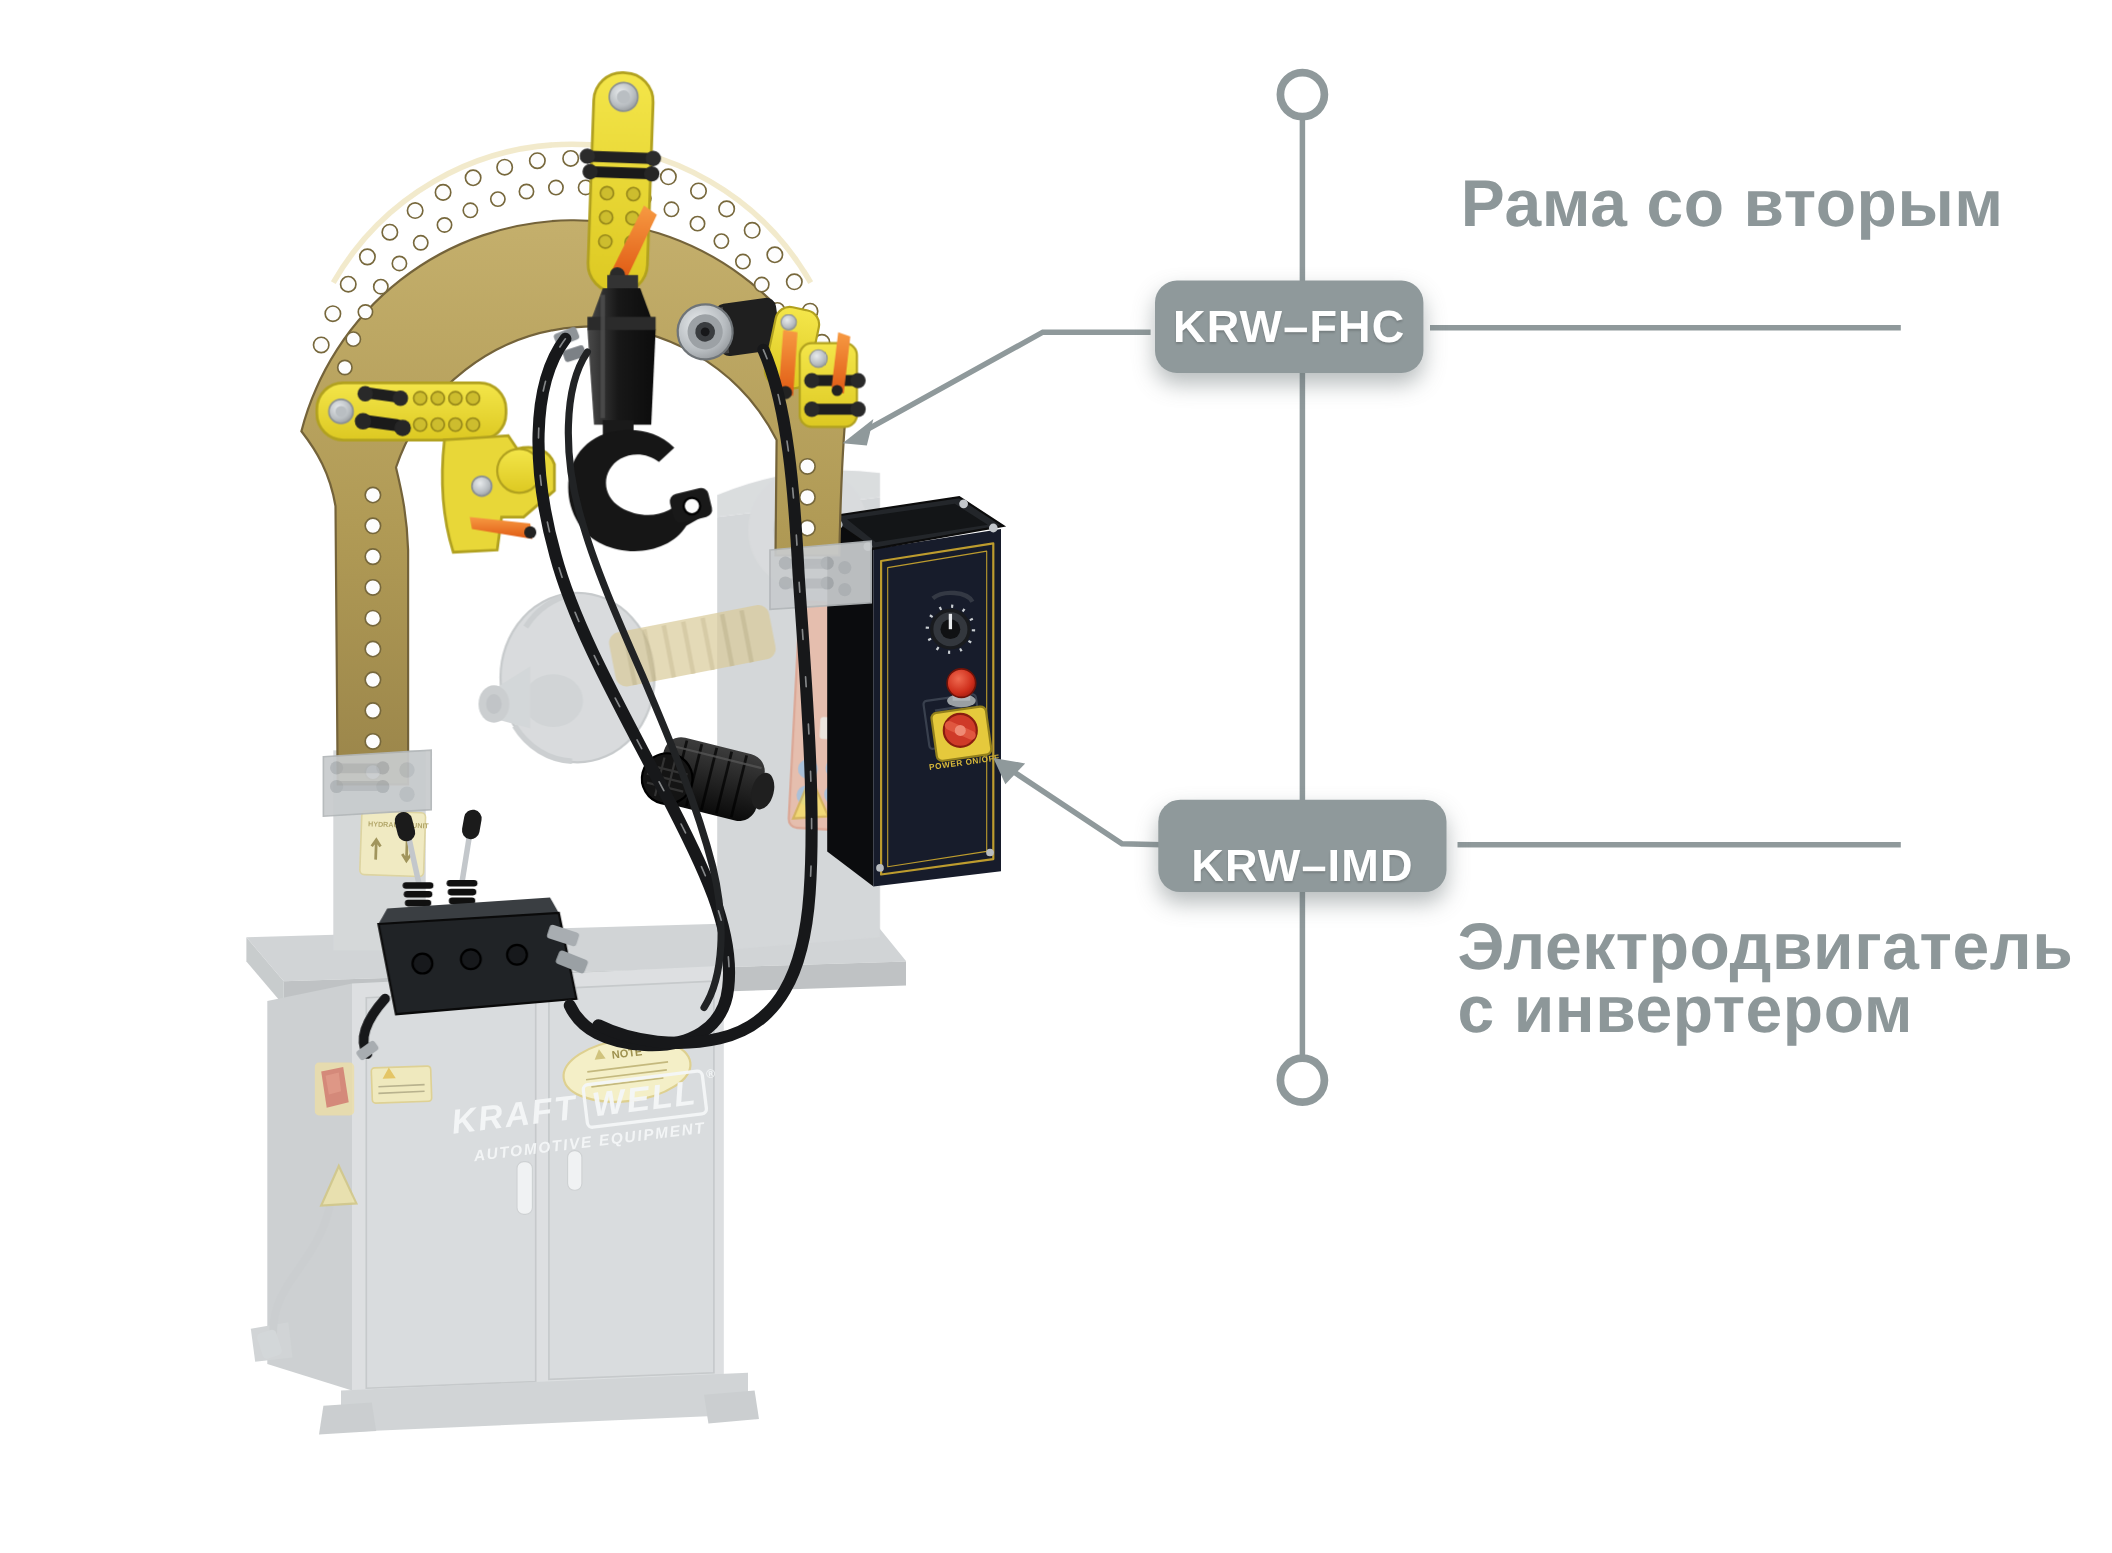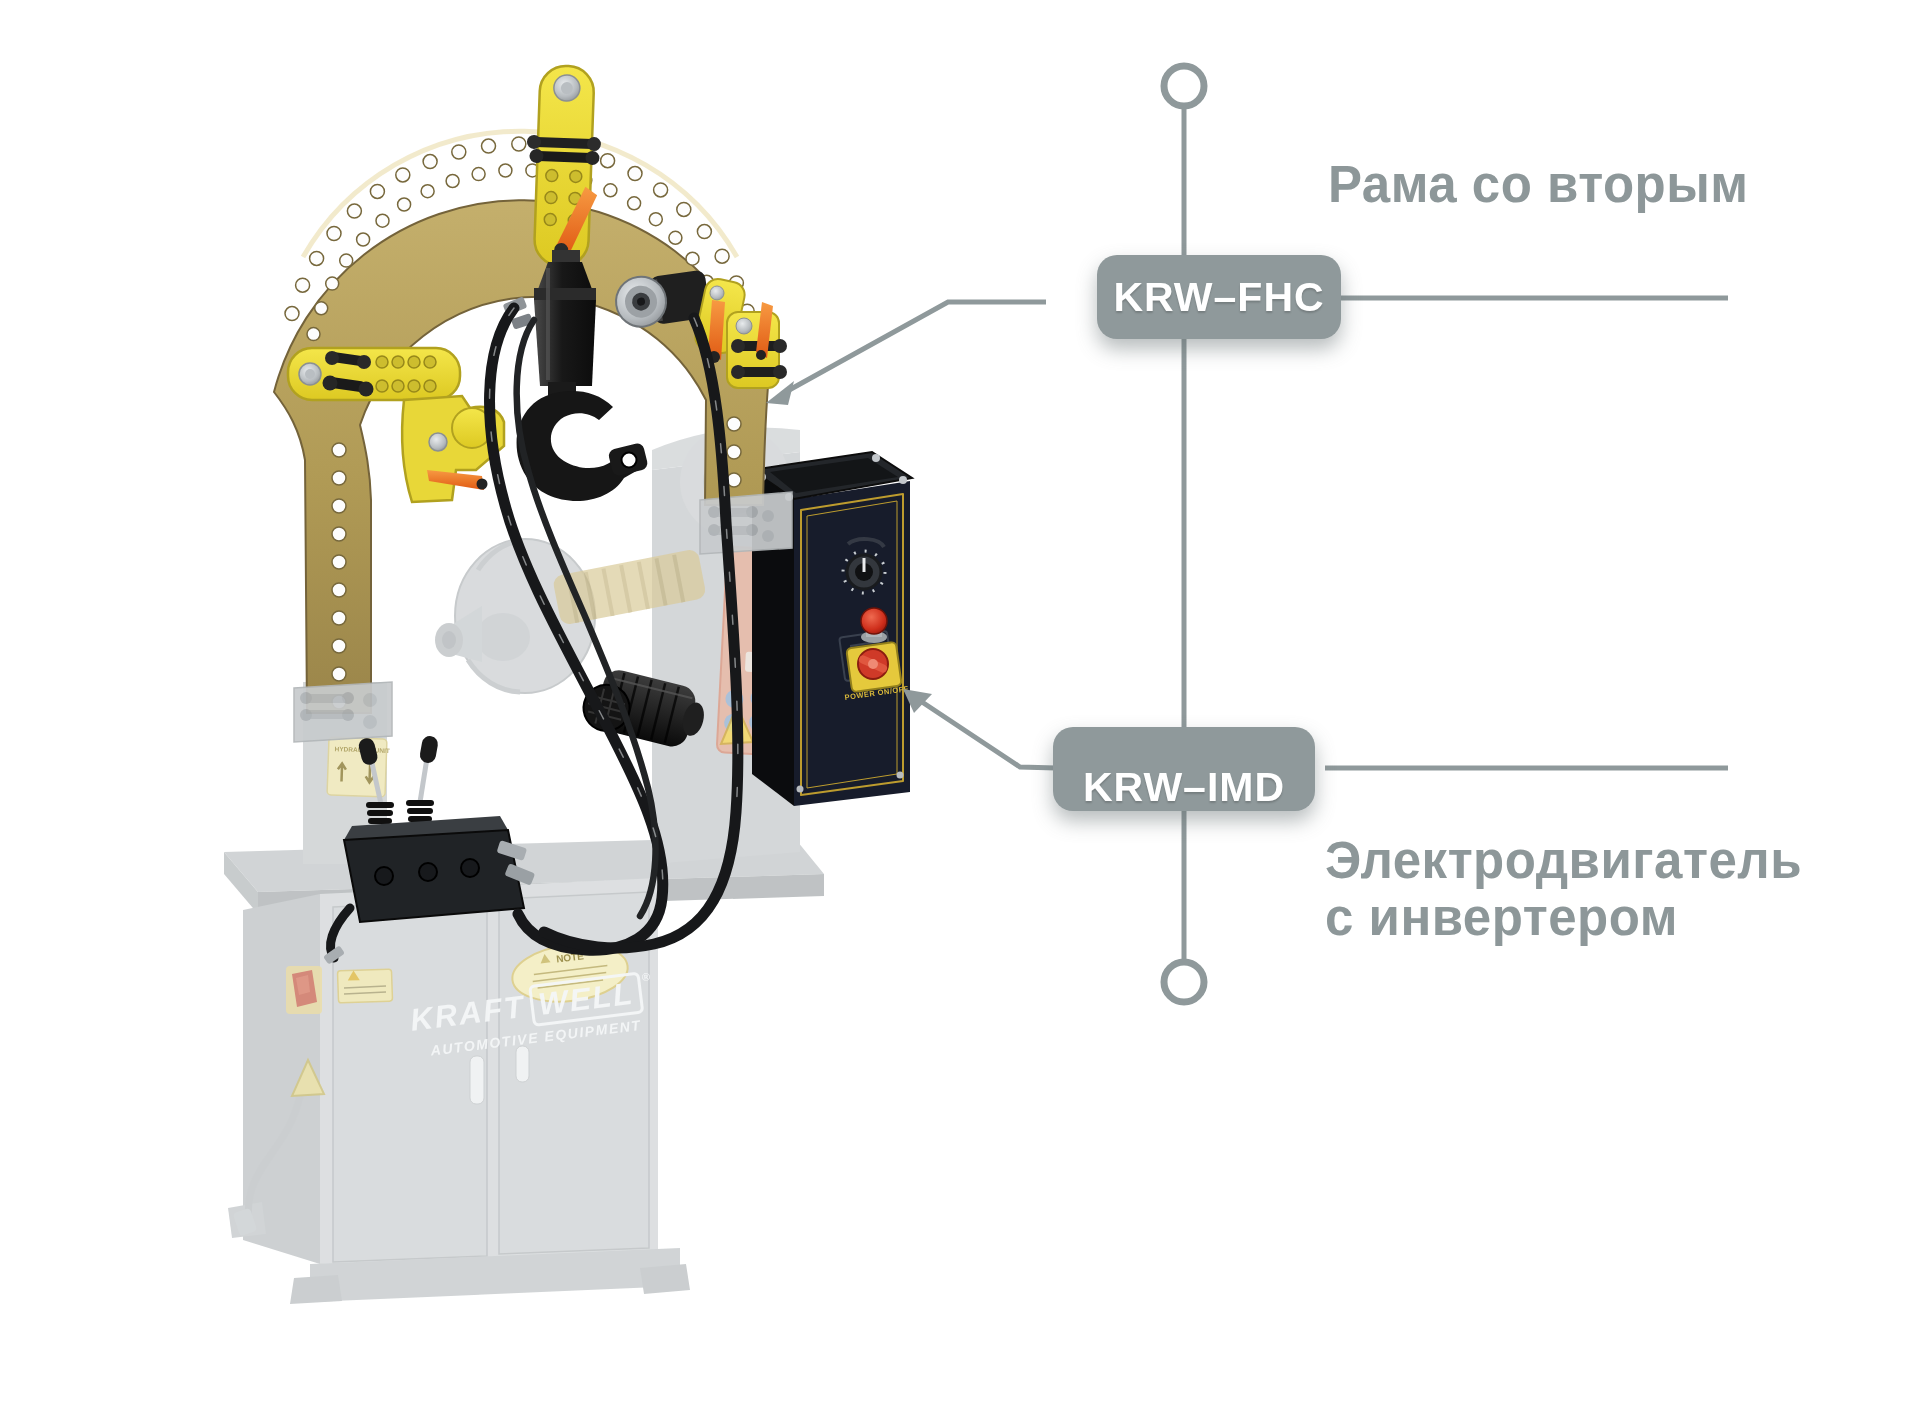--- a/index.html
+++ b/index.html
@@ -3,21 +3,21 @@
 <meta charset="utf-8">
 <style>
   html,body{margin:0;padding:0;background:#ffffff;}
   #stage{position:relative;width:1920px;height:1412px;background:#ffffff;overflow:hidden;
          font-family:"Liberation Sans","DejaVu Sans",sans-serif;}
   #machine-svg,#annot-svg{position:absolute;left:0;top:0;}
   .badge{position:absolute;display:flex;align-items:center;justify-content:center;
          background:#8f999b;color:#ffffff;font-weight:bold;font-size:41px;letter-spacing:1px;
          border-radius:20px;box-shadow:0 10px 20px rgba(96,106,108,.45);
          text-shadow:0 2px 2px rgba(0,0,0,.18);z-index:30;}
-  .part-label{position:absolute;color:#8d9799;font-weight:bold;font-size:51px;line-height:57px;
+  .part-label{position:absolute;color:#8d9799;font-weight:bold;font-size:60px;line-height:57px;
          letter-spacing:.5px;z-index:25;white-space:nowrap;}
   .part-label span{display:block;}
   #brand-logo{position:absolute;left:408px;top:1000px;transform:rotate(-7deg);
          transform-origin:left top;color:#f4f6f7;z-index:12;opacity:.96;}
   #brand-logo .row1{display:flex;align-items:center;font-style:italic;font-weight:bold;
          font-size:31px;letter-spacing:2px;}
   #brand-logo .well-box{border:3px solid #f4f6f7;border-radius:6px;padding:0 5px;margin-left:6px;}
   #brand-logo .reg{font-size:11px;margin-left:2px;align-self:flex-start;}
   #brand-logo .row2{font-style:italic;font-weight:bold;font-size:14px;letter-spacing:1.6px;
          margin-top:3px;text-align:center;}
@@ -454,21 +454,21 @@
 
     <polyline points="1046,302 948,302 782,394"></polyline>
 
     <polyline points="1056,768 1020,767 916,698"></polyline>
   </g>
 
   <polygon points="766,403 794,381 788,405" fill="#8f999b"></polygon>
   <polygon points="903,689 932,694 914,713" fill="#8f999b"></polygon>
 </svg>
 
-<div class="badge" style="left:1050px;top:255px;width:244px;height:84px;margin-left:47px;">
+<div class="badge" style="left:1050px;top:255px;width:244px;height:84px;">
   <span>KRW–FHC</span>
 </div>
 
 <div class="part-label" style="left:1328px;top:156px;">
   <span>Рама со вторым</span>
 </div>
 
 <div class="badge" style="left:1053px;top:727px;width:262px;height:84px;align-items:flex-end;">
   <span>KRW–IMD</span>
 </div>

